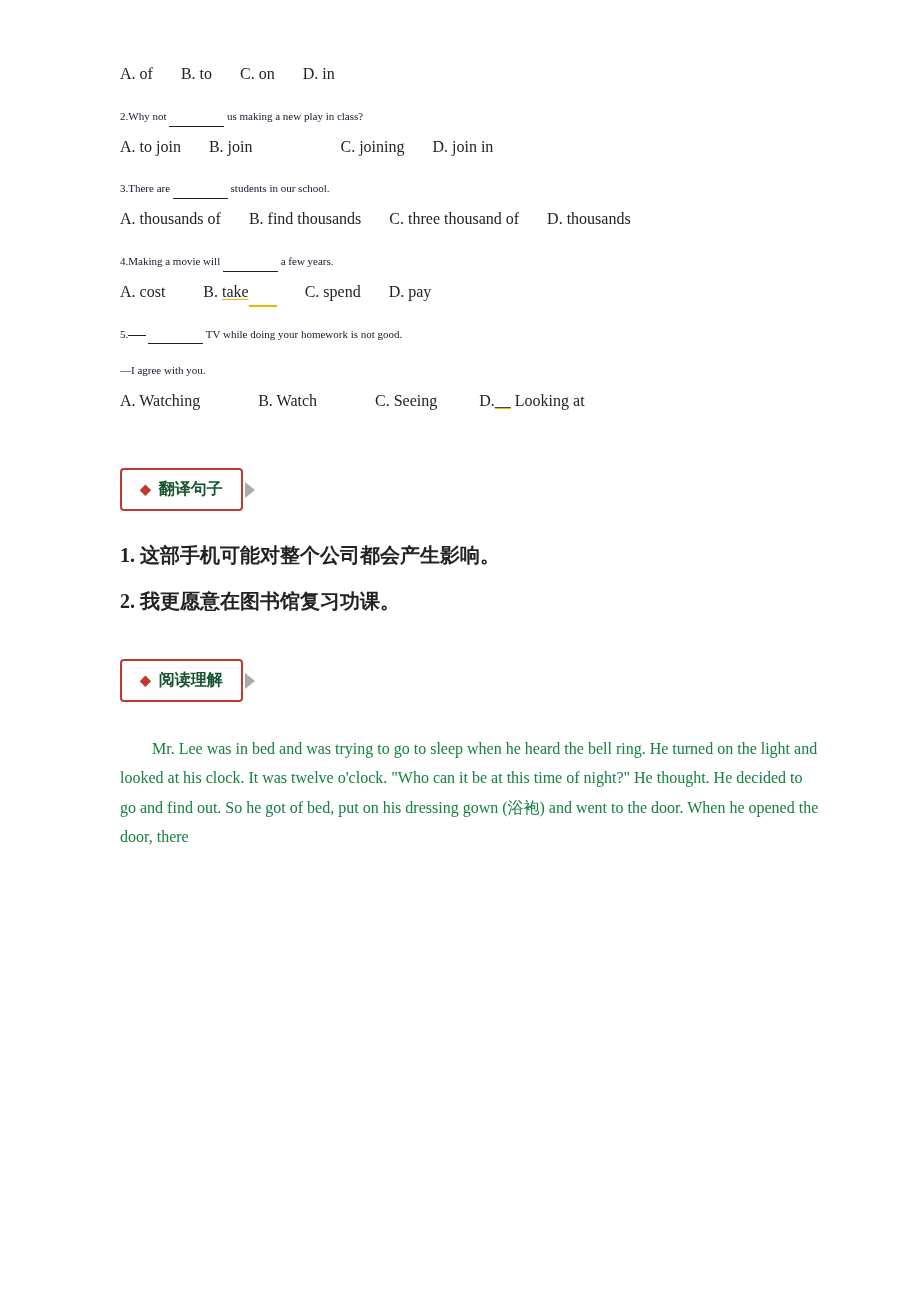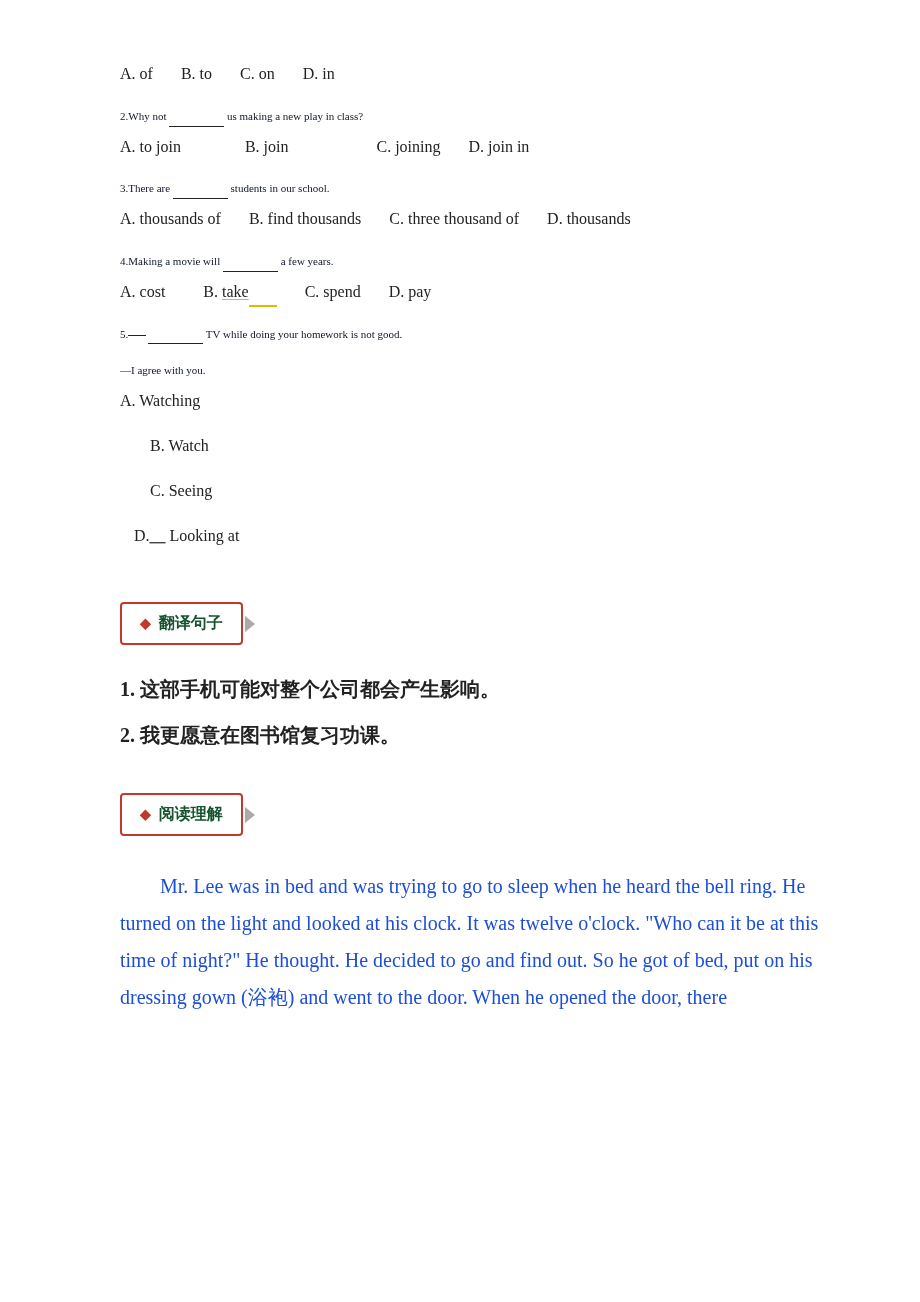--- a/index.html
+++ b/index.html
@@ -25,21 +25,21 @@
       font-size: 11px;
       color: #0f172a;
       margin-top: 17px;
     }
     .options-line {
       margin-bottom: 18px;
       font-size: 16px;
       color: #222;
       display: flex;
       flex-wrap: wrap;
-      gap: 16px 28px;
+      gap: 0 28px;
     }
     .underline-short {
       min-width: 32px;
     }
     .section-header {
       display: inline-flex;
       align-items: center;
       border: 2px solid #c0392b;
       border-radius: 4px;
       padding: 5px 18px;
@@ -56,23 +56,23 @@
     .section-header .section-label {
       color: #14532d;
     }
     .translation-block {
       margin-bottom: 10px;
       font-size: 20px;
       font-weight: bold;
     }
     .reading-passage {
       text-indent: 2em;
-      font-size: 20px;
+      font-size: 16px;
       line-height: 1.85;
-      color: #1d4ed8;
+      color: #15803d;
       margin-top: 4px;
     }
     .yellow-underline {
       border-bottom: 2px solid #e6b800;
       display: inline-block;
       min-width: 28px;
       height: 1em;
       vertical-align: bottom;
     }
     .q5-dash {
@@ -128,21 +128,21 @@
     <span>D. in</span>
   </div>
 </div>
 
 <div class="question-block">
   <div class="question-line">
     2.Why not <span class="answer-blank"></span> us making a new play in class?
   </div>
   <div class="options-line">
     <span>A. to join</span>
-    <span style="margin-left:36px;">B. join</span>
+    <span style="">B. join</span>
     <span style="margin-left:60px;">C. joining</span>
     <span>D. join in</span>
   </div>
 </div>
 
 <div class="question-block">
   <div class="question-line">
     3.There <span class="are-underline">ar</span><span class="are-underline">e</span> <span class="answer-blank"></span> students in our school.
   </div>
   <div class="options-line">
@@ -165,21 +165,21 @@
   </div>
 </div>
 
 <div class="question-block">
   <div class="question-line">
     5.<span class="q5-dash"></span><span class="answer-blank"></span> TV while doing your homework is not good.
   </div>
   <div class="question-line">
     —I agree with you.
   </div>
-  <div class="options-line" style="margin-top:6px;flex-direction:column;">
+  <div class="options-line" style="margin-top:6px;">
     <span>A. Watching</span>
     <span style="margin-left:30px;">B. Watch</span>
     <span style="margin-left:30px;">C. Seeing</span>
     <span style="margin-left:14px;">D.<span class="d-underline">__</span> Looking at</span>
   </div>
 </div>
 
 <div style="margin-top: 30px; margin-bottom: 8px;">
   <div class="section-header">
     <span class="diamond">◆</span>

